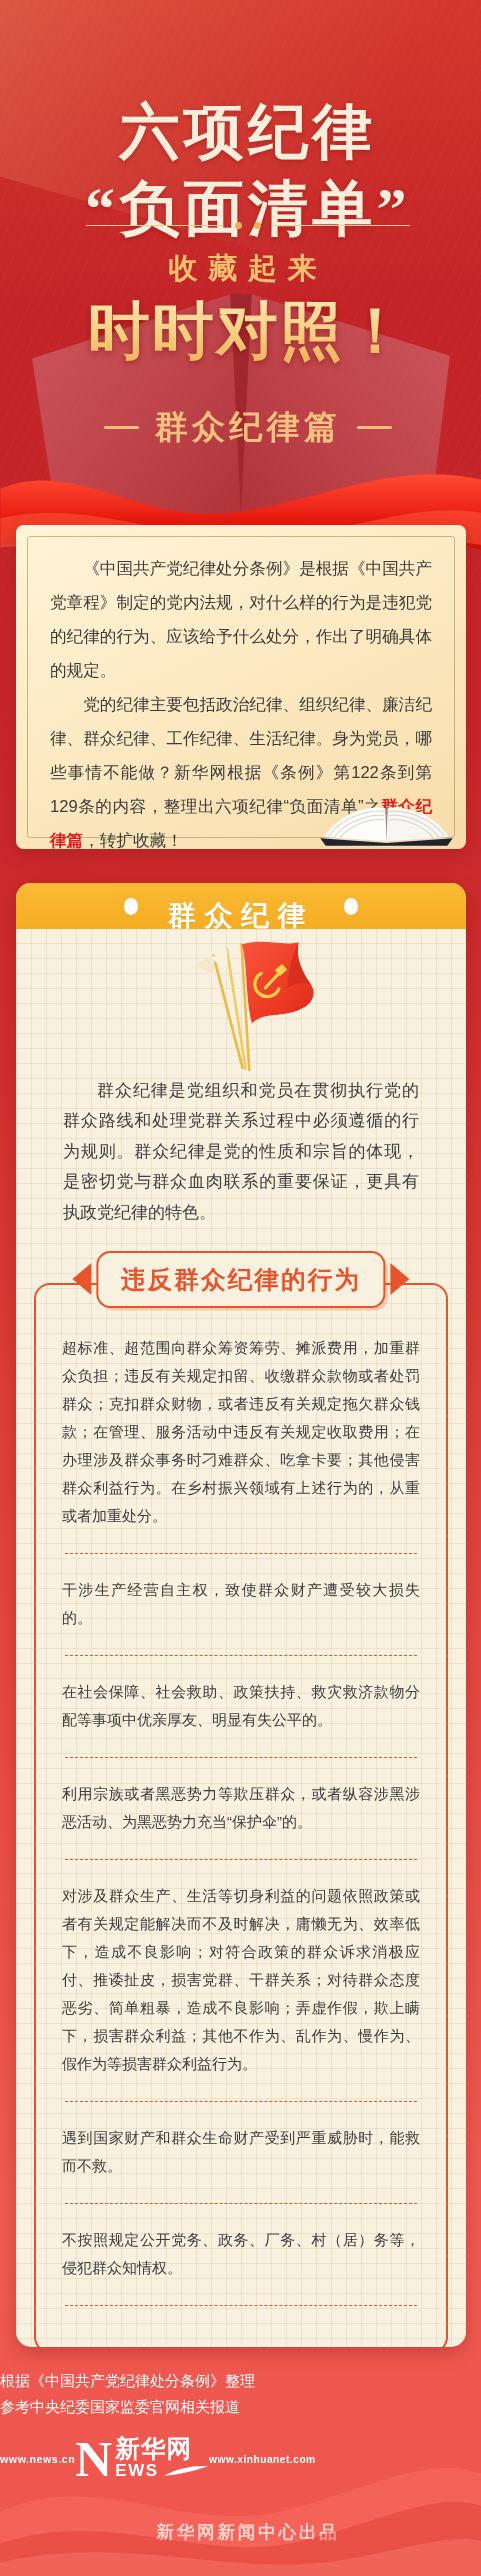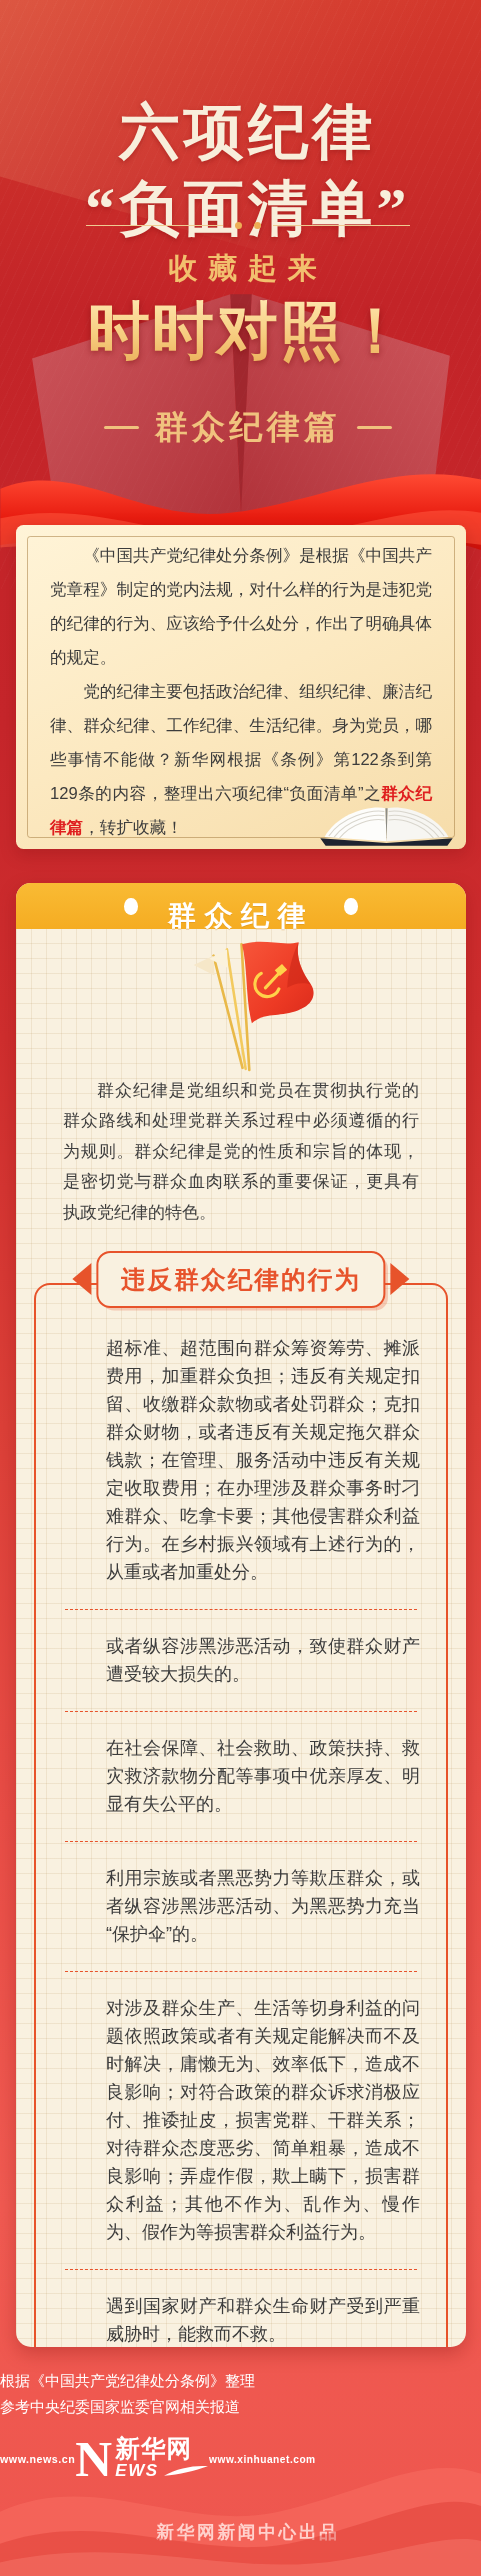--- a/index.html
+++ b/index.html
@@ -38,21 +38,21 @@
     filter:drop-shadow(0 2.7px 3.2px rgba(110,5,5,.45));}
   .chapter{position:absolute;top:405px;left:0;width:100%;display:flex;align-items:center;justify-content:center;gap:16px;}
   .chapter .dash{width:35px;height:3.2px;border-radius:1.6px;background:#F0C27E;}
   .chapter .txt{font-family:"Liberation Serif","DejaVu Serif",serif;font-weight:700;
     font-size:33px;letter-spacing:4.3px;color:#F0C27E;}
   
   .intro-card{position:absolute;top:525px;left:16px;width:450px;height:324px;border-radius:7.5px;
     background:linear-gradient(155deg,#FFF4D8 0%,#FCE9C1 50%,#F6DCA9 100%);
     box-shadow:0 5.4px 16px rgba(120,10,10,.25);}
   .intro-card::before{content:"";position:absolute;inset:10.7px;border:0.5px solid rgba(168,128,70,.55);border-radius:3.2px;}
-  .intro-text{position:absolute;top:14px;left:34px;right:34px;color:#3C3C3C;
+  .intro-text{position:absolute;top:27px;left:34px;right:34px;color:#3C3C3C;
     font-size:16.6px;line-height:34px;text-align:justify;}
   .intro-text p{margin:0;text-indent:2em;}
   .hl-red{color:#DF1F1F;font-weight:700;}
   .intro-book{position:absolute;right:8.6px;bottom:1.1px;}
   
   .main-card{position:absolute;top:883px;left:16px;width:450px;height:1464px;border-radius:15px;overflow:hidden;
     background-color:#F9F1E0;
     background-image:linear-gradient(rgba(186,152,96,.16) 0.8px,transparent 0.8px),
                      linear-gradient(90deg,rgba(186,152,96,.16) 0.8px,transparent 0.8px);
     background-size:15px 15px;
@@ -70,34 +70,34 @@
     padding:49px 26px 22.5px;}
   .ribbon{position:absolute;top:-34px;left:50%;transform:translateX(-50%);
     background:#F9F1E0;border:2.7px solid #E7532B;border-radius:14px;
     padding:9.6px 22.5px;white-space:nowrap;
     font-weight:900;font-size:24.6px;letter-spacing:2.1px;color:#E7532B;
     box-shadow:3.7px 3.7px 0 -1.1px rgba(231,83,43,.25);}
   .ribbon::before,.ribbon::after{content:"";position:absolute;top:50%;transform:translateY(-50%);
     width:0;height:0;border-style:solid;}
   .ribbon::before{left:-26px;border-width:16px 19px 16px 0;border-color:transparent #E7532B transparent transparent;}
   .ribbon::after{right:-26px;border-width:16px 0 16px 19px;border-color:transparent transparent transparent #E7532B;}
-  .vio-item{color:#3C3C3C;font-size:18px;line-height:28px;text-align:justify;margin-left:44px;}
+  .vio-item{color:#3C3C3C;font-size:15px;line-height:28px;text-align:justify;}
   .vio-sep{border-top:1.6px dashed #E7532B;margin:22.5px 3.2px;height:0;}
   
   .footer-src{position:absolute;top:2368px;left:0;width:100%;text-align:left;
     color:#FFFFFF;font-size:15px;line-height:26px;}
   .xinhua-logo{position:absolute;top:2435px;left:0;width:100%;display:flex;flex-direction:row;
     align-items:center;color:#FFFFFF;}
   .logo-url-top{font-size:10.7px;font-weight:600;letter-spacing:0.5px;}
   .logo-row{display:flex;align-items:flex-start;gap:3.2px;margin-top:1.1px;}
   .logo-n{font-family:"Liberation Serif","DejaVu Serif",serif;font-weight:900;font-size:51px;line-height:.92;}
   .logo-right{display:flex;flex-direction:column;}
   .logo-cn{font-weight:900;font-size:24.6px;letter-spacing:1.1px;line-height:1.05;}
   .logo-ews-row{display:flex;align-items:center;gap:4.3px;}
-  .logo-ews{font-weight:800;font-size:17px;letter-spacing:1.6px;line-height:1.1;font-style:italic;}
+  .logo-ews{font-weight:800;font-size:17px;letter-spacing:1.6px;line-height:1.1;}
   .logo-url-bottom{font-size:10.2px;font-weight:600;margin-top:1.1px;letter-spacing:0.5px;}
   .producer{position:absolute;top:2520px;left:0;width:100%;text-align:center;
     color:#FFFFFF;font-weight:700;font-size:17.7px;letter-spacing:2.7px;}
 </style>
 </head>
 <body>
 
 <div class="poster">
 
   <div class="beam"></div>
@@ -203,21 +203,21 @@
       </svg>
     </div>
 
     <p class="section-desc">群众纪律是党组织和党员在贯彻执行党的群众路线和处理党群关系过程中必须遵循的行为规则。群众纪律是党的性质和宗旨的体现，是密切党与群众血肉联系的重要保证，更具有执政党纪律的特色。</p>
 
     <div class="listbox">
       <div class="ribbon">违反群众纪律的行为</div>
       <div id="vio-list">
           <div class="vio-item">超标准、超范围向群众筹资筹劳、摊派费用，加重群众负担；违反有关规定扣留、收缴群众款物或者处罚群众；克扣群众财物，或者违反有关规定拖欠群众钱款；在管理、服务活动中违反有关规定收取费用；在办理涉及群众事务时刁难群众、吃拿卡要；其他侵害群众利益行为。在乡村振兴领域有上述行为的，从重或者加重处分。</div>
           <div class="vio-sep"></div>
-          <div class="vio-item">或者纵容涉黑涉恶活动，致使群众财产遭受较大损失的。</div>
+          <div class="vio-item">干涉生产经营自主权，致使群众财产遭受较大损失的。</div>
           <div class="vio-sep"></div>
           <div class="vio-item">在社会保障、社会救助、政策扶持、救灾救济款物分配等事项中优亲厚友、明显有失公平的。</div>
           <div class="vio-sep"></div>
           <div class="vio-item">利用宗族或者黑恶势力等欺压群众，或者纵容涉黑涉恶活动、为黑恶势力充当“保护伞”的。</div>
           <div class="vio-sep"></div>
           <div class="vio-item">对涉及群众生产、生活等切身利益的问题依照政策或者有关规定能解决而不及时解决，庸懒无为、效率低下，造成不良影响；对符合政策的群众诉求消极应付、推诿扯皮，损害党群、干群关系；对待群众态度恶劣、简单粗暴，造成不良影响；弄虚作假，欺上瞒下，损害群众利益；其他不作为、乱作为、慢作为、假作为等损害群众利益行为。</div>
           <div class="vio-sep"></div>
           <div class="vio-item">遇到国家财产和群众生命财产受到严重威胁时，能救而不救。</div>
           <div class="vio-sep"></div>
           <div class="vio-item">不按照规定公开党务、政务、厂务、村（居）务等，侵犯群众知情权。</div>

